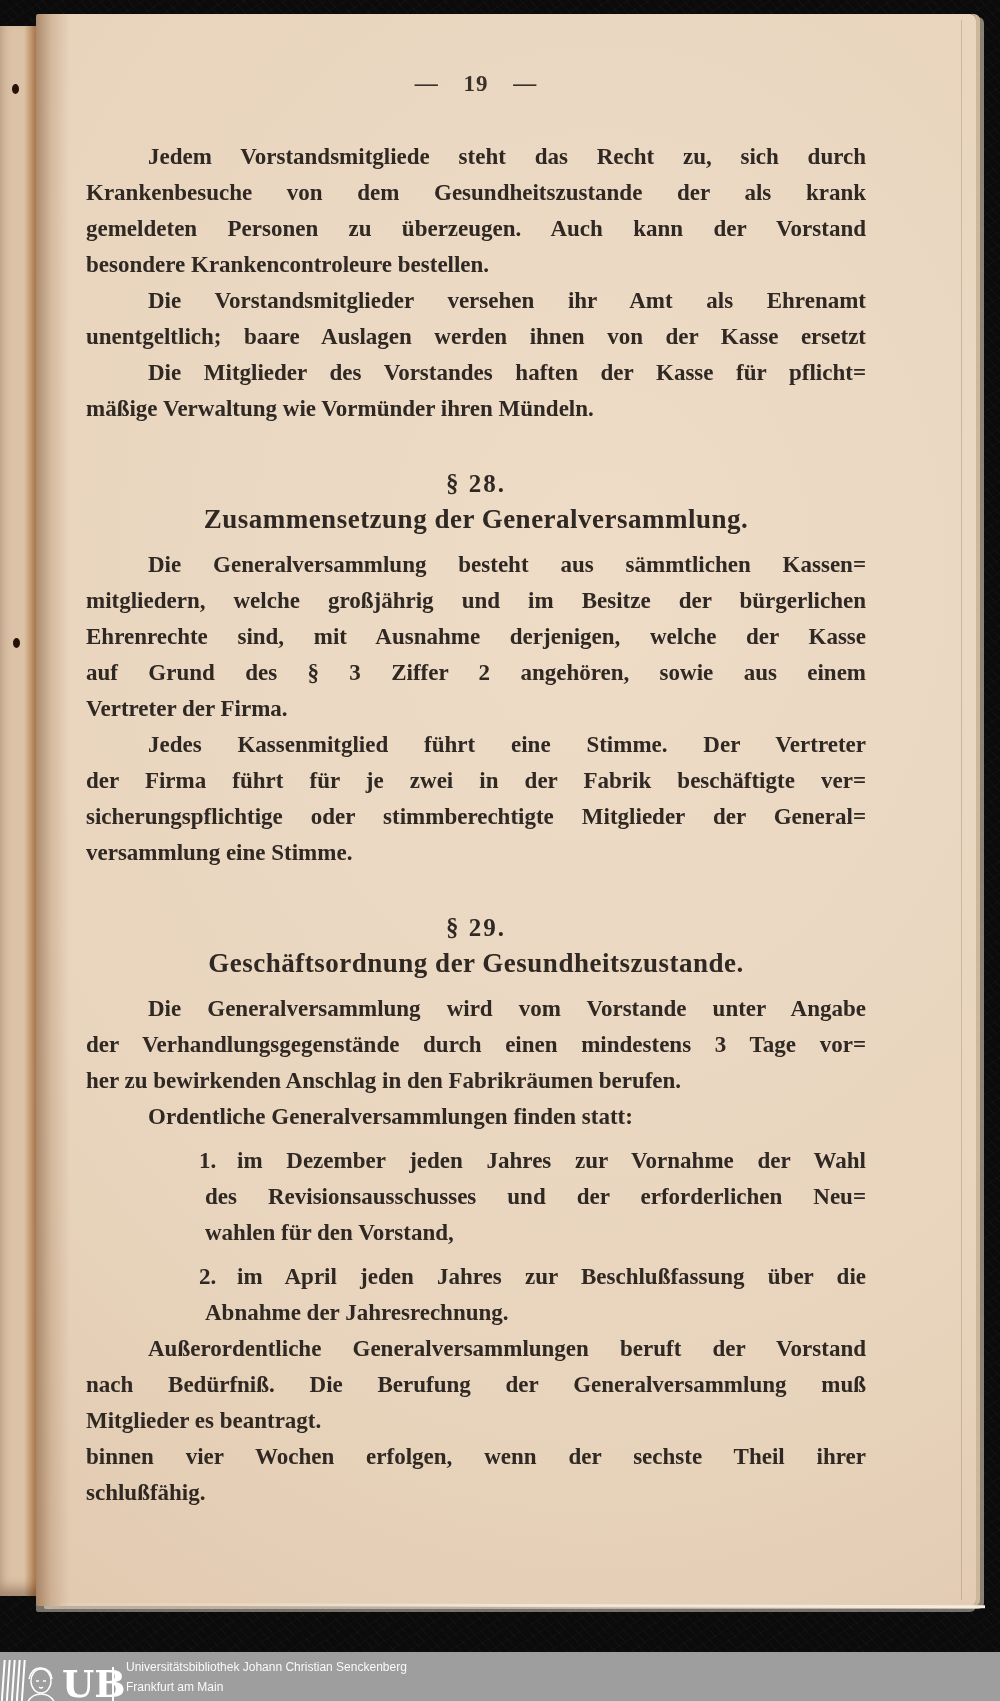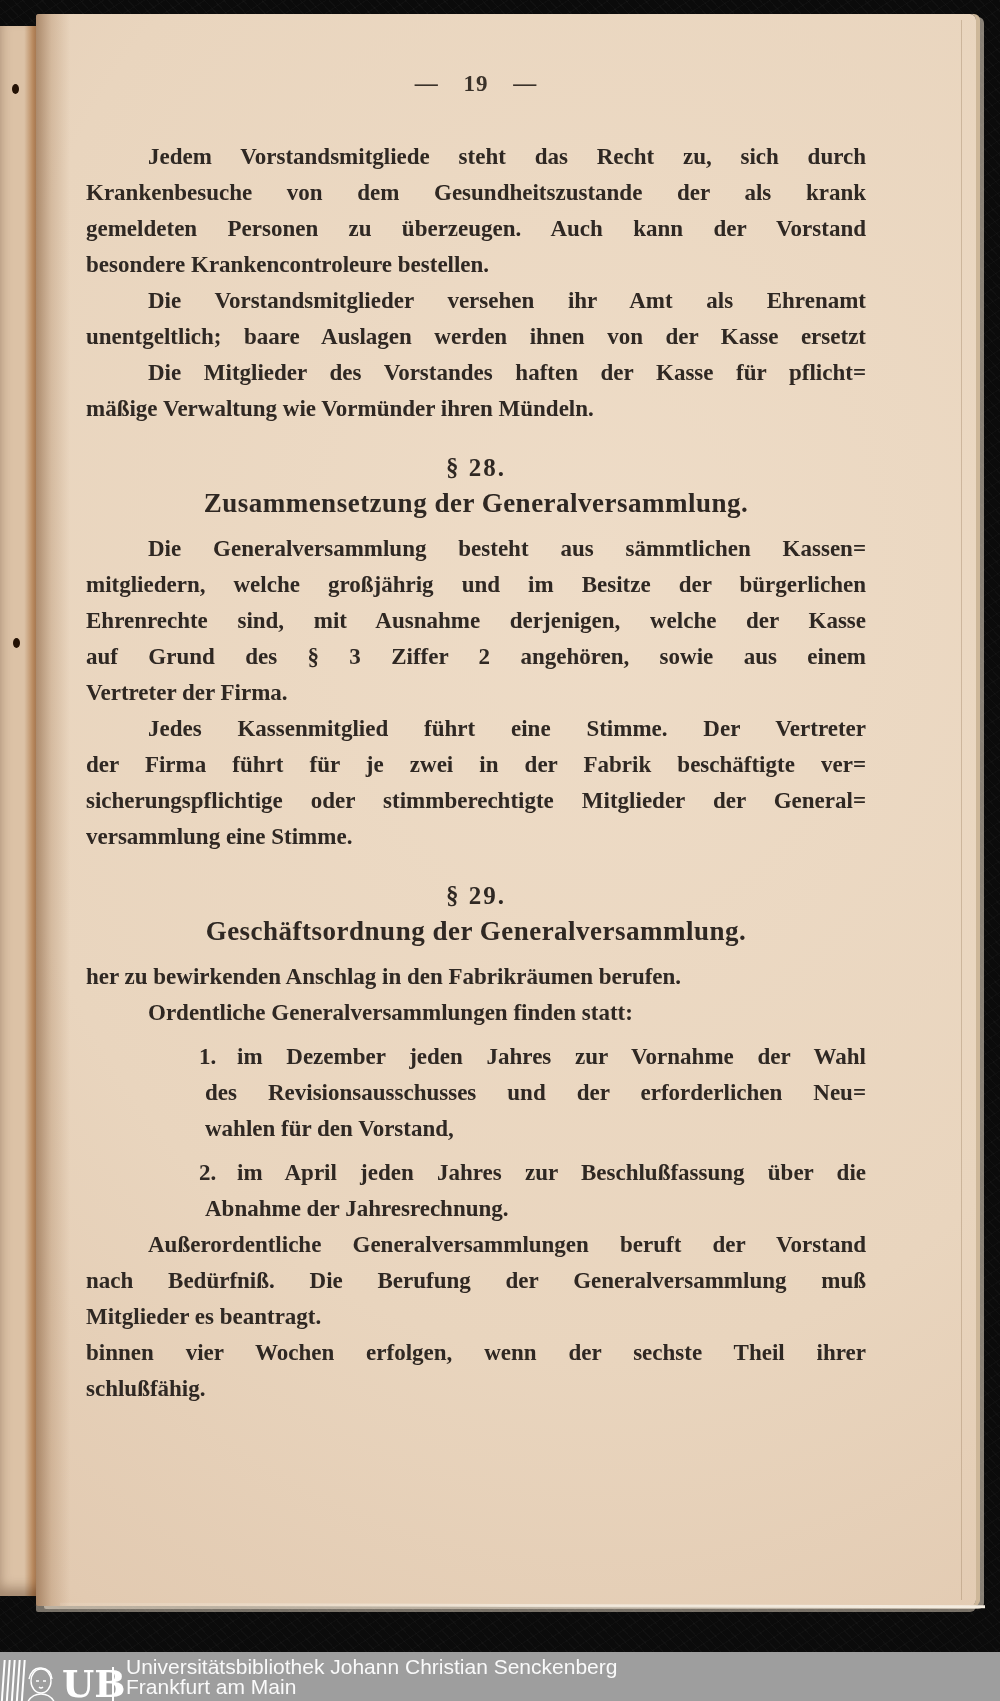--- a/index.html
+++ b/index.html
@@ -28,21 +28,21 @@
       border-radius:3px 0 0 2px;}
   .page::after{content:"";position:absolute;right:14px;top:6px;bottom:6px;width:1px;background:rgba(150,120,90,.35);}
 
   .text-col{position:absolute;left:50px;right:110px;top:55px;color:#2f2823;
       font-size:23px;font-weight:bold;line-height:36px;}
   .pagenum{text-align:center;font-weight:bold;font-size:23px;letter-spacing:1px;
       word-spacing:18px;line-height:30px;margin-bottom:40px;color:#3a322a;}
   .line{white-space:nowrap;}
   .line.just{white-space:normal;text-align:justify;text-align-last:justify;}
   .line.indent{text-indent:62px;}
-  .heading{margin-top:26px;text-align:center;font-size:25px;line-height:30px;letter-spacing:2px;}
+  .heading{margin-top:42px;text-align:center;font-size:25px;line-height:30px;letter-spacing:2px;}
   .subheading{margin-top:10px;text-align:center;font-size:27px;line-height:32px;letter-spacing:.5px;}
   .subheading + .para{margin-top:12px;}
   .heading + .subheading{margin-top:4px;}
   .list-item{margin-top:8px;}
   .list-item .line{margin-left:119px;}
   .list-item .line.li-first{margin-left:113px;font-family:Liberation Serif, serif;}
   .num{display:inline-block;width:38px;}
 
   
   .stack-edge{position:absolute;left:60px;top:1604px;width:925px;height:3px;
@@ -52,21 +52,21 @@
   
   .banner{position:absolute;left:0;right:0;bottom:0;height:49px;background:#9e9e9e;
       display:flex;align-items:center;font-family:"Liberation Sans",sans-serif;color:#fafafa;}
   .logo{position:relative;width:118px;height:34px;flex:0 0 auto;}
   .book-lines{position:absolute;left:2px;top:0;height:49px;display:flex;gap:3px;}
   .book-lines div{width:2px;height:49px;background:#fff;transform:skewX(-4deg);}
   .portrait{position:absolute;left:22px;top:3px;}
   .ub{position:absolute;left:62px;top:2px;font-family:"DejaVu Serif",serif;
       font-weight:bold;font-size:37px;line-height:45px;color:#fff;}
   .logo-sep{position:absolute;left:112px;top:7px;width:2px;height:36px;background:#fff;}
-  .banner-text{margin-left:8px;font-size:21px;line-height:20px;}
+  .banner-text{margin-left:8px;font-size:12px;line-height:20px;}
 </style>
 </head>
 <body>
 
 <div id="stage">
 
   <div class="under-page">
     <div class="stitch" style="left:12px;top:58px;"></div>
     <div class="stitch" style="left:13px;top:612px;"></div>
   </div>
@@ -98,22 +98,24 @@
           <div class="line just">auf Grund des § 3 Ziffer 2 angehören, sowie aus einem</div>
           <div class="line">Vertreter der  Firma.</div>
         </div>
         <div class="para">
           <div class="line just indent">Jedes Kassenmitglied führt eine Stimme.  Der Vertreter</div>
           <div class="line just">der Firma führt für je zwei in der Fabrik beschäftigte ver=</div>
           <div class="line just">sicherungspflichtige oder stimmberechtigte Mitglieder der General=</div>
           <div class="line">versammlung eine Stimme.</div>
         </div>
         <div class="heading">§ 29.</div>
-        <div class="subheading">Geschäftsordnung der Generalversammlung.</div>
+        <div class="subheading">Geschäftsordnung der Gesundheitszustande.</div>
         <div class="para">
+          <div class="line just indent">Die Generalversammlung wird vom Vorstande unter Angabe</div>
+          <div class="line just">der Verhandlungsgegenstände durch einen mindestens 3 Tage vor=</div>
           <div class="line">her zu bewirkenden Anschlag in den Fabrikräumen berufen.</div>
         </div>
         <div class="para">
           <div class="line indent">Ordentliche Generalversammlungen finden statt:</div>
         </div>
         <div class="list-item">
           <div class="line just li-first"><span class="num">1.</span>im Dezember jeden Jahres zur Vornahme der Wahl</div>
           <div class="line just li-cont">des Revisionsausschusses und der erforderlichen Neu=</div>
           <div class="line li-cont">wahlen für den Vorstand,</div>
         </div>

